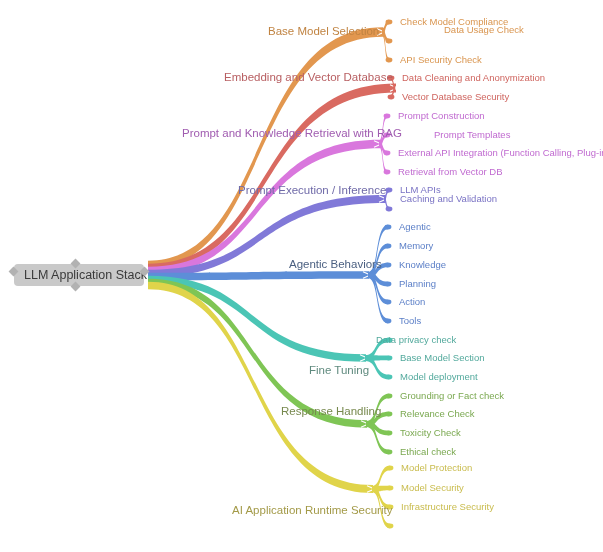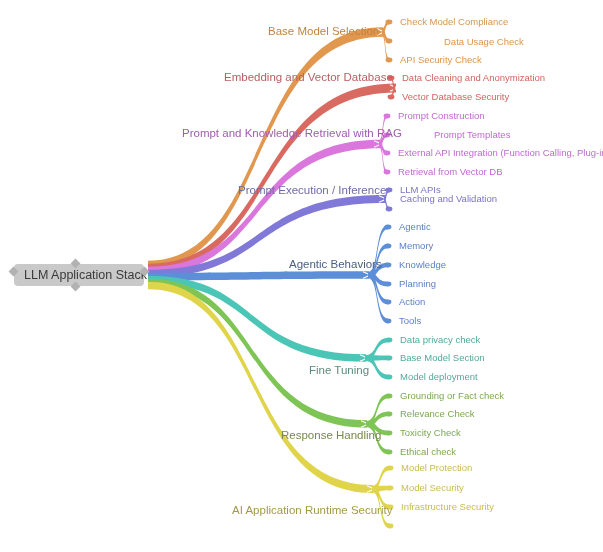--- a/index.html
+++ b/index.html
@@ -151,49 +151,49 @@
       <ellipse cx="390" cy="526" rx="3.4" ry="2.4" fill="#e0d44a"></ellipse>
     </svg>
 
   <div class="node-layer">
     <div class="root-node" id="root-node" style="left: 14px; top: 264px; width: 130px; height: 22px; background: rgb(201, 201, 201); color: rgb(58, 58, 58);">LLM Application Stack</div>
     <div class="handle h-left" id="handle-left" style="left: 10px; top: 271.5px;"></div>
     <div class="handle h-right" id="handle-right" style="left: 141px; top: 271.5px;"></div>
     <div class="handle h-top" id="handle-top" style="left: 75.5px; top: 260px;"></div>
     <div class="handle h-bot" id="handle-bot" style="left: 75.5px; top: 283px;"></div>
   <div class="leaf-label" style="left: 400px; top: 16px; color: rgb(217, 149, 79);">Check Model Compliance</div>
-      <div class="leaf-label" style="left: 400px; top: 36px; color: rgb(217, 149, 79); padding-left: 44px;">Data Usage Check</div>
+      <div class="leaf-label" style="left: 400px; top: 24px; color: rgb(217, 149, 79); padding-left: 44px;">Data Usage Check</div>
       <div class="leaf-label" style="left: 400px; top: 54px; color: rgb(217, 149, 79);">API Security Check</div>
       <div class="branch-label" style="left: 268px; top: 24px; color: rgb(192, 131, 65);">Base Model Selection</div>
       <div class="leaf-label" style="left: 402px; top: 72px; color: rgb(207, 101, 95);">Data Cleaning and Anonymization</div>
       <div class="leaf-label" style="left: 402px; top: 91px; color: rgb(207, 101, 95);">Vector Database Security</div>
       <div class="branch-label" style="left: 224px; top: 70px; color: rgb(184, 95, 98);">Embedding and Vector Database</div>
       <div class="leaf-label" style="left: 398px; top: 110px; color: rgb(192, 106, 208);">Prompt Construction</div>
       <div class="leaf-label" style="left: 398px; top: 129px; color: rgb(192, 106, 208); padding-left: 36px;">Prompt Templates</div>
       <div class="leaf-label" style="left: 398px; top: 147px; color: rgb(192, 106, 208);">External API Integration (Function Calling, Plug-in)</div>
       <div class="leaf-label" style="left: 398px; top: 166px; color: rgb(192, 106, 208);">Retrieval from Vector DB</div>
       <div class="branch-label" style="left: 182px; top: 126px; color: rgb(160, 92, 176);">Prompt and Knowledge Retrieval with RAG</div>
       <div class="leaf-label" style="left: 400px; top: 184px; color: rgb(122, 115, 196);">LLM APIs</div>
       <div class="leaf-label" style="left: 400px; top: 193px; color: rgb(122, 115, 196); text-align: center;">Caching and Validation</div>
       <div class="branch-label" style="left: 238px; top: 183px; color: rgb(111, 106, 168);">Prompt Execution / Inference</div>
       <div class="leaf-label" style="left: 399px; top: 221px; color: rgb(91, 127, 199);">Agentic</div>
       <div class="leaf-label" style="left: 399px; top: 240px; color: rgb(91, 127, 199);">Memory</div>
       <div class="leaf-label" style="left: 399px; top: 259px; color: rgb(91, 127, 199);">Knowledge</div>
       <div class="leaf-label" style="left: 399px; top: 278px; color: rgb(91, 127, 199);">Planning</div>
       <div class="leaf-label" style="left: 399px; top: 296px; color: rgb(91, 127, 199);">Action</div>
       <div class="leaf-label" style="left: 399px; top: 315px; color: rgb(91, 127, 199);">Tools</div>
       <div class="branch-label" style="left: 289px; top: 257px; color: rgb(74, 95, 128); text-align: center;">Agentic Behaviors</div>
-      <div class="leaf-label" style="left: 400px; top: 334px; color: rgb(82, 169, 156);">Data privacy check</div>
+      <div class="leaf-label" style="left: 376px; top: 334px; color: rgb(82, 169, 156);">Data privacy check</div>
       <div class="leaf-label" style="left: 400px; top: 352px; color: rgb(82, 169, 156);">Base Model Section</div>
       <div class="leaf-label" style="left: 400px; top: 371px; color: rgb(82, 169, 156);">Model deployment</div>
       <div class="branch-label" style="left: 309px; top: 363px; color: rgb(95, 138, 126);">Fine Tuning</div>
       <div class="leaf-label" style="left: 400px; top: 390px; color: rgb(122, 168, 80);">Grounding or Fact check</div>
       <div class="leaf-label" style="left: 400px; top: 408px; color: rgb(122, 168, 80);">Relevance Check</div>
       <div class="leaf-label" style="left: 400px; top: 427px; color: rgb(122, 168, 80);">Toxicity Check</div>
       <div class="leaf-label" style="left: 400px; top: 446px; color: rgb(122, 168, 80);">Ethical check</div>
-      <div class="branch-label" style="left: 281px; top: 428px; color: rgb(119, 137, 78);">Response Handling</div>
+      <div class="branch-label" style="left: 281px; top: 404px; color: rgb(119, 137, 78);">Response Handling</div>
       <div class="leaf-label" style="left: 401px; top: 462px; color: rgb(201, 188, 78);">Model Protection</div>
       <div class="leaf-label" style="left: 401px; top: 482px; color: rgb(201, 188, 78);">Model Security</div>
       <div class="leaf-label" style="left: 401px; top: 501px; color: rgb(201, 188, 78);">Infrastructure Security</div>
       <div class="branch-label" style="left: 232px; top: 503px; color: rgb(163, 154, 72);">AI Application Runtime Security</div>
     </div>
 
 </div>
 
 </body></html>

